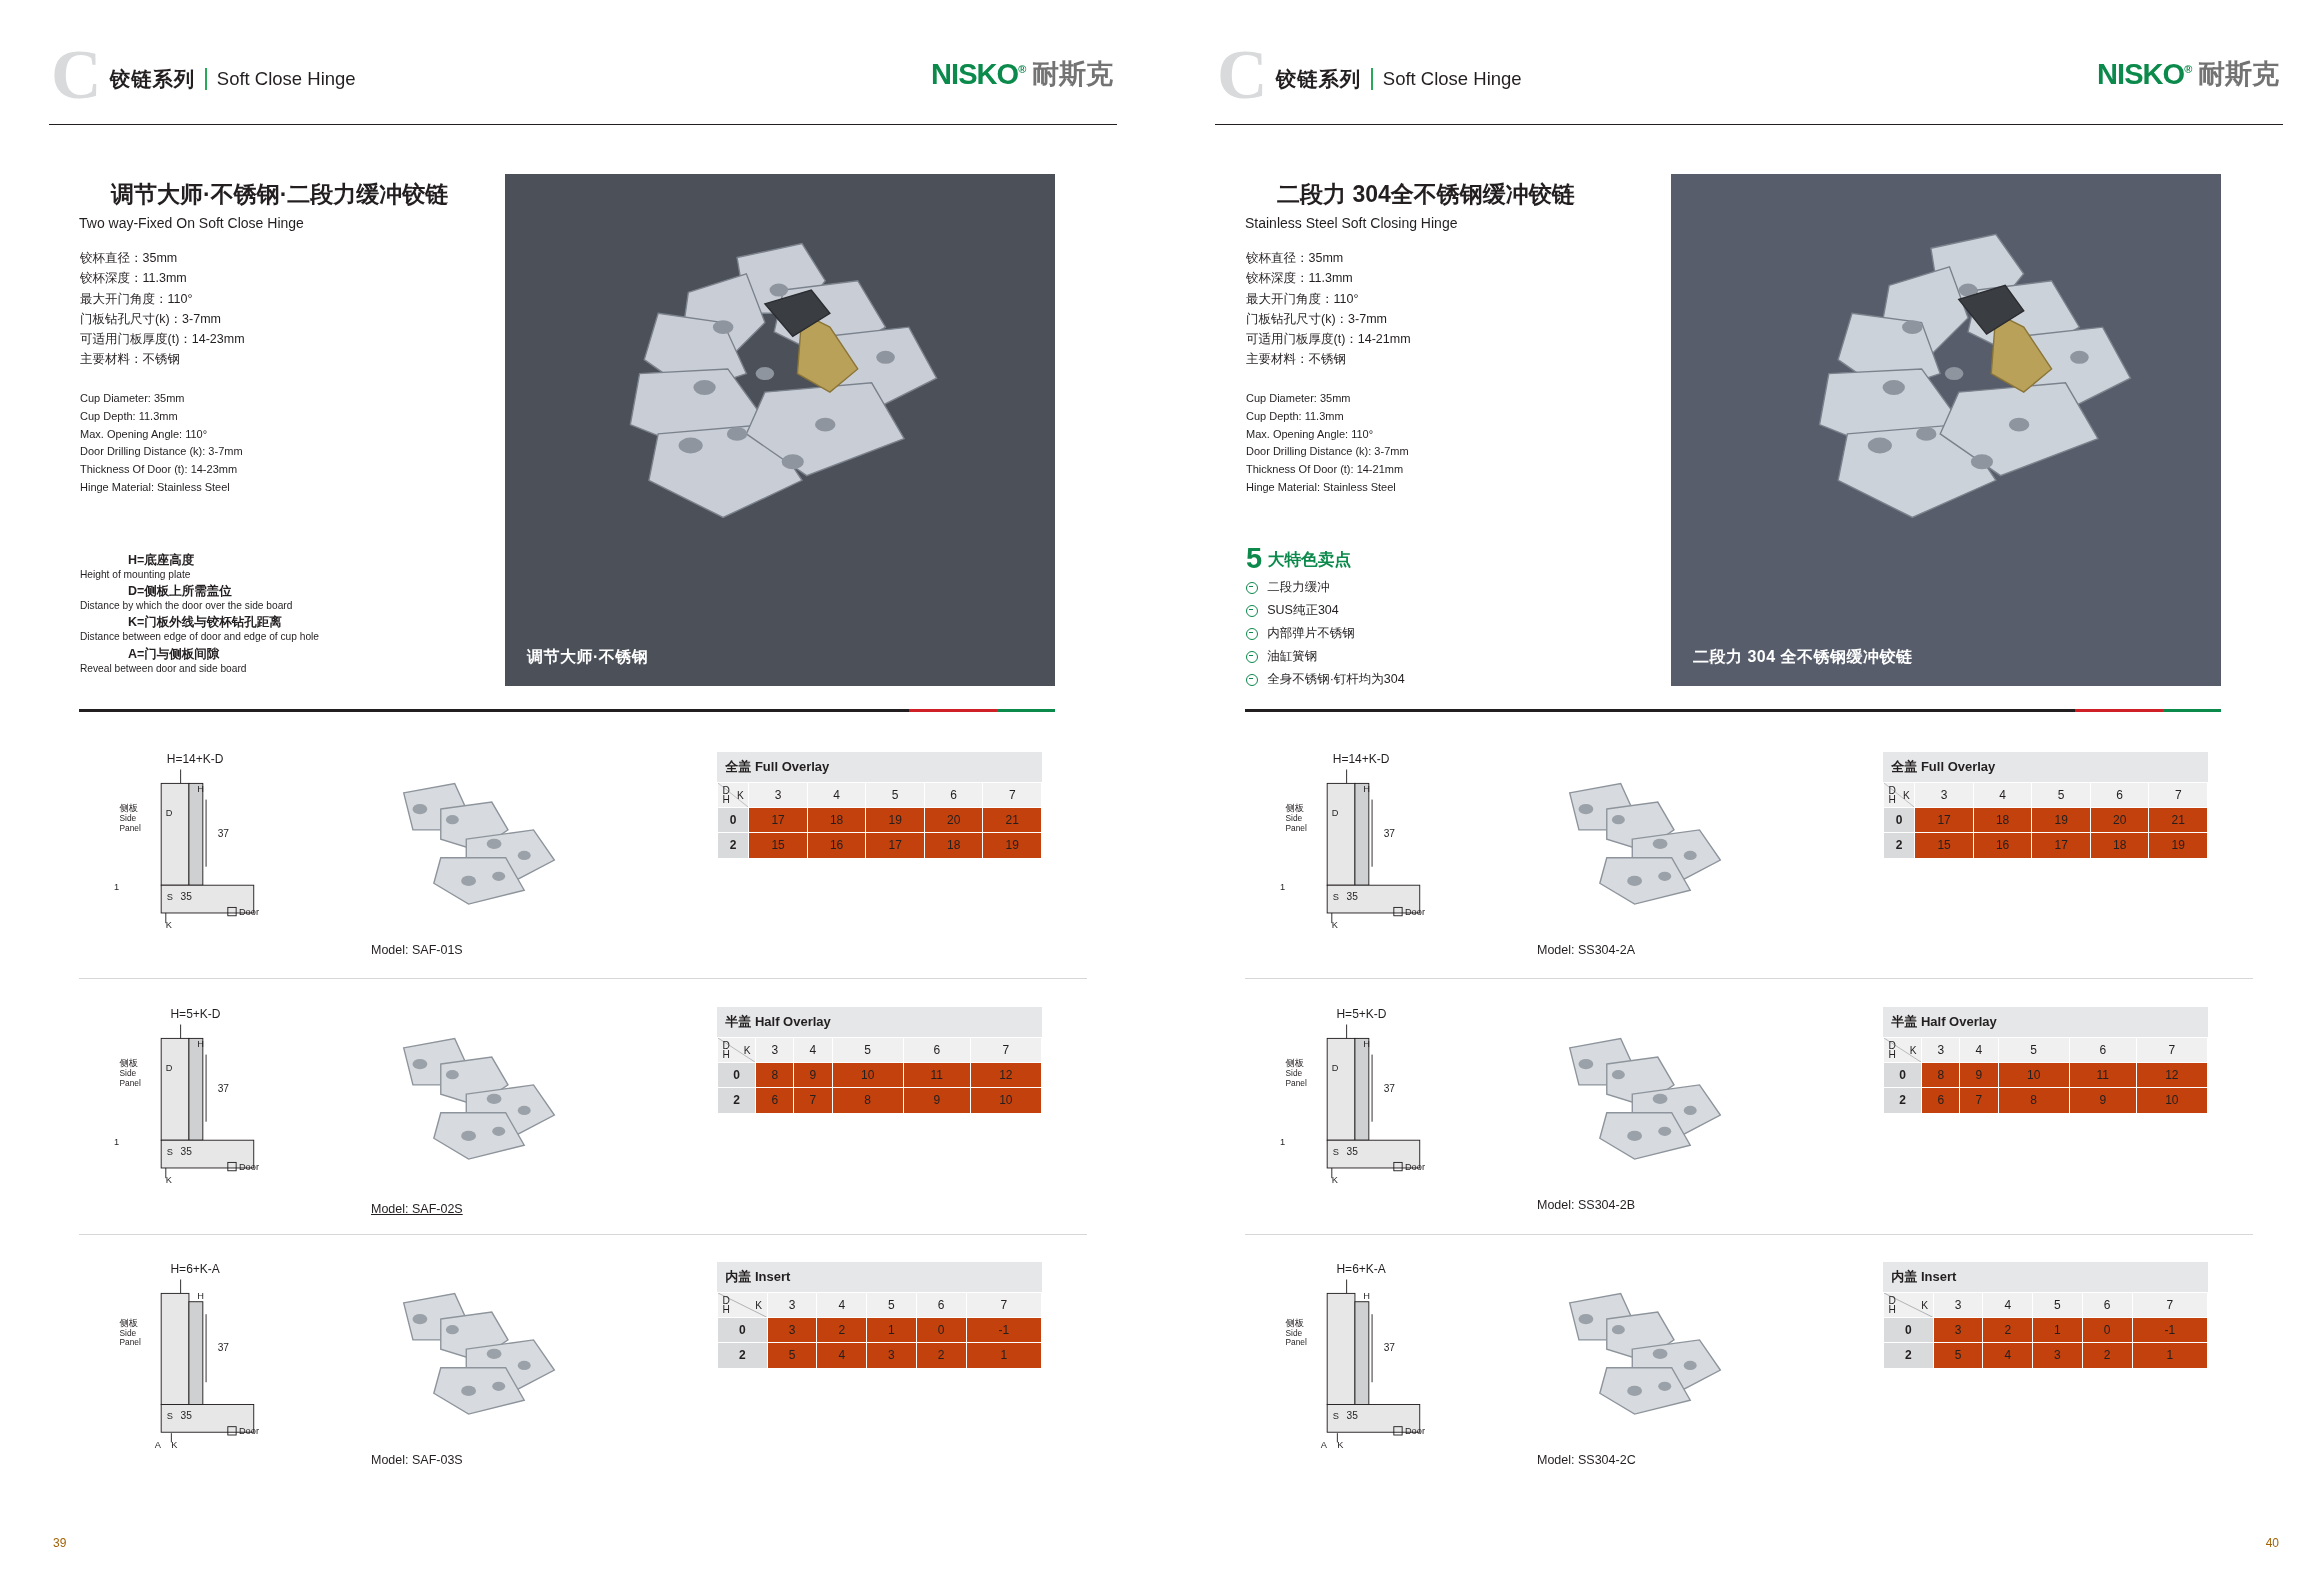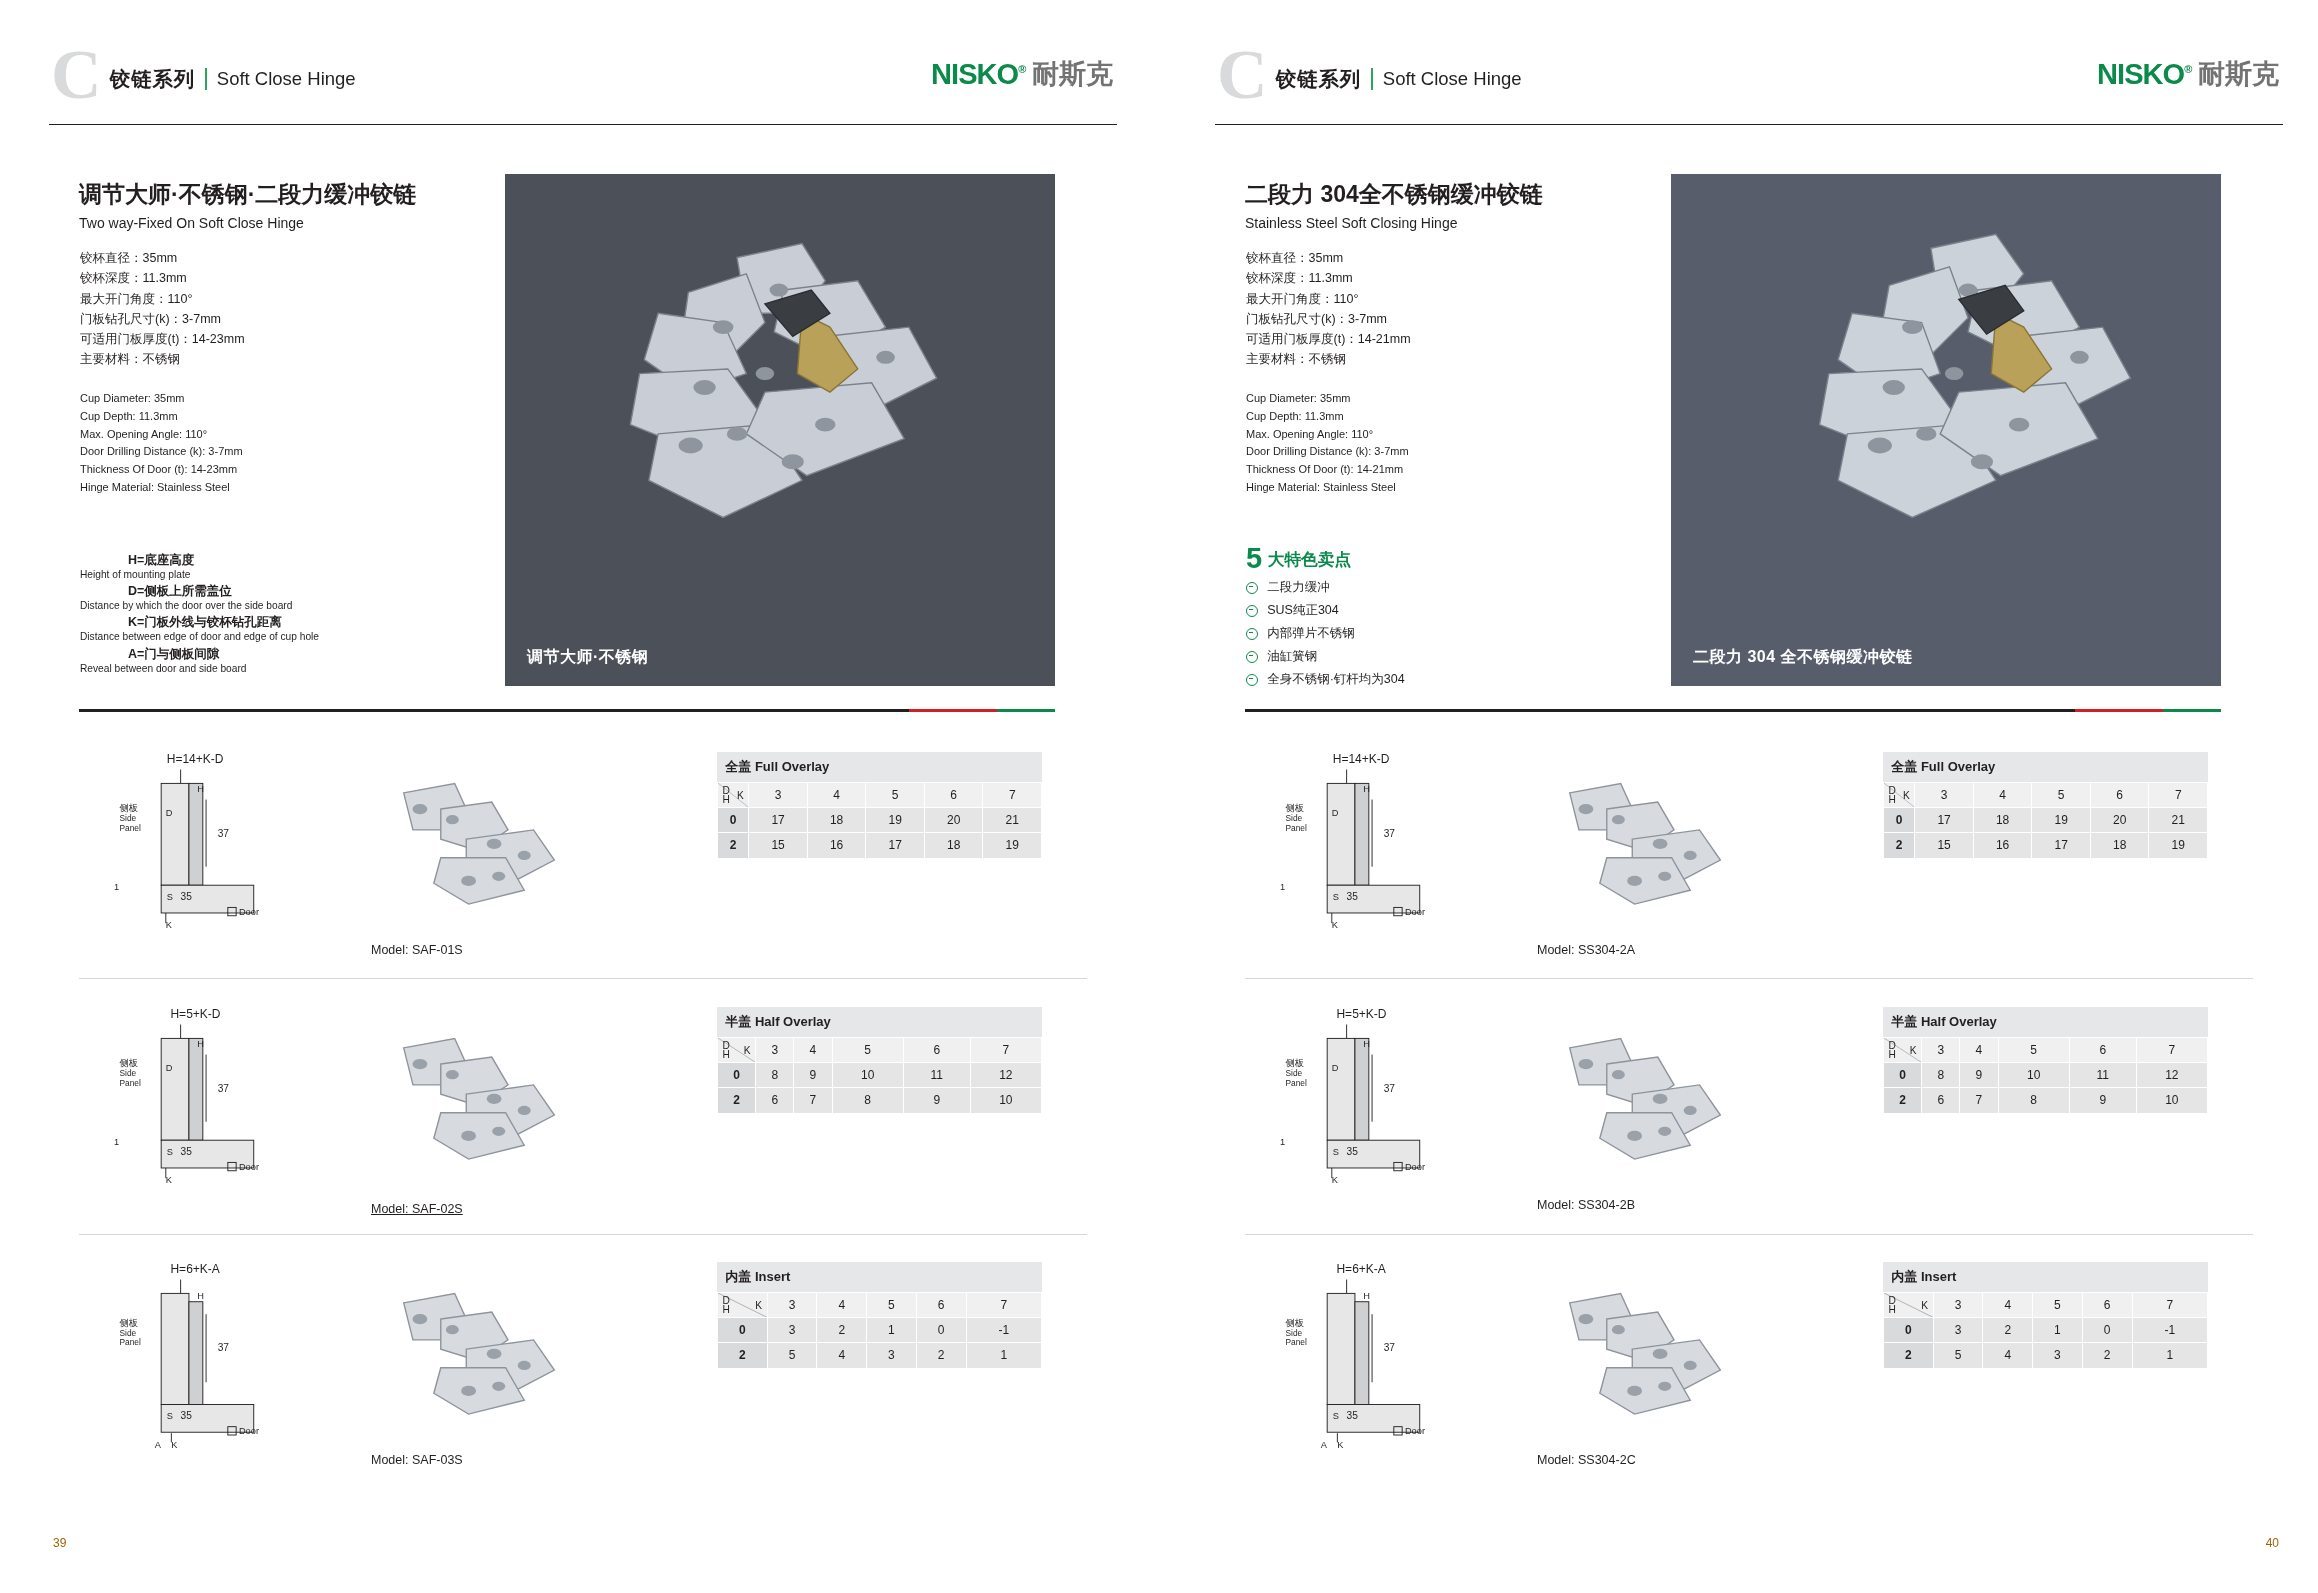--- a/index.html
+++ b/index.html
@@ -25,21 +25,21 @@
   .hdr .cn{font-size:20.4px;font-weight:700;letter-spacing:0.9px;color:#231f20;}
   .hdr .divider{width:1.4px;height:21.3px;background:#2aa85a;margin:0 10.2px;}
   .hdr .en{font-size:18.5px;color:#231f20;font-weight:400;}
   .hdr-rule{position:absolute;height:1.4px;background:#231f20;}
   .logo{position:absolute;top:56px;display:flex;align-items:center;gap:6.5px;}
   .logo .mark{font-size:29px;font-weight:700;letter-spacing:-0.9px;color:#0b8a4b;font-family:"Liberation Sans",sans-serif;}
   .logo .cnname{font-size:27px;font-weight:700;color:#737373;}
   .logo .reg{font-size:11px;vertical-align:super;}
 
   
-  .ptitle-cn{font-size:23px;font-weight:700;color:#231f20;}
+  .ptitle-cn{font-size:23px;font-weight:700;color:#231f20;margin-left:32px;}
   .ptitle-en{font-size:14px;color:#231f20;margin-top:4.6px;}
 
   .spec-cn{font-size:12.5px;line-height:1.62;color:#231f20;}
   .spec-en{font-size:11px;line-height:1.62;color:#231f20;}
 
   .legend div.t{font-size:12.5px;font-weight:700;color:#231f20;padding-left:48px;}
   .legend div.d{font-size:10.2px;color:#231f20;margin-bottom:3.2px;}
 
   
   .photo{
@@ -68,21 +68,21 @@
   .rowline{position:absolute;height:0.9px;background:#d7d7d7;}
   .model-label{font-size:12.5px;color:#231f20;}
 
   
   .tbl{position:absolute;width:325px;border:0.5px solid #ffffff;}
   .tbl .cap{background:#e6e7e8;font-size:13px;font-weight:700;padding:6px 8.3px;color:#231f20;}
   table{border-collapse:collapse;width:100%;}
   td,th{font-size:12px;text-align:center;padding:5.1px 0;border:0.9px solid #ffffff;color:#231f20;font-weight:400;}
   .hdrcell{background:#f0f0f1;}
   .dcell{background:#d9dadb;font-weight:700;}
-  .vcell{background:#e5e5e5;}
+  .vcell{background:#c2410c;}
   .corner{background:#f0f0f1;position:relative;}
   .corner .d{position:absolute;left:4.6px;top:1.9px;font-size:10.2px;}
   .corner .h{position:absolute;left:4.6px;bottom:1.9px;font-size:10.2px;}
   .corner .k{position:absolute;right:4.6px;top:6.5px;font-size:10.2px;}
   .corner .slash{position:absolute;left:0;top:0;width:100%;height:100%;}
 
   
   .pgnum{position:absolute;bottom:44px;font-size:12px;color:#a16207;}
 
   

